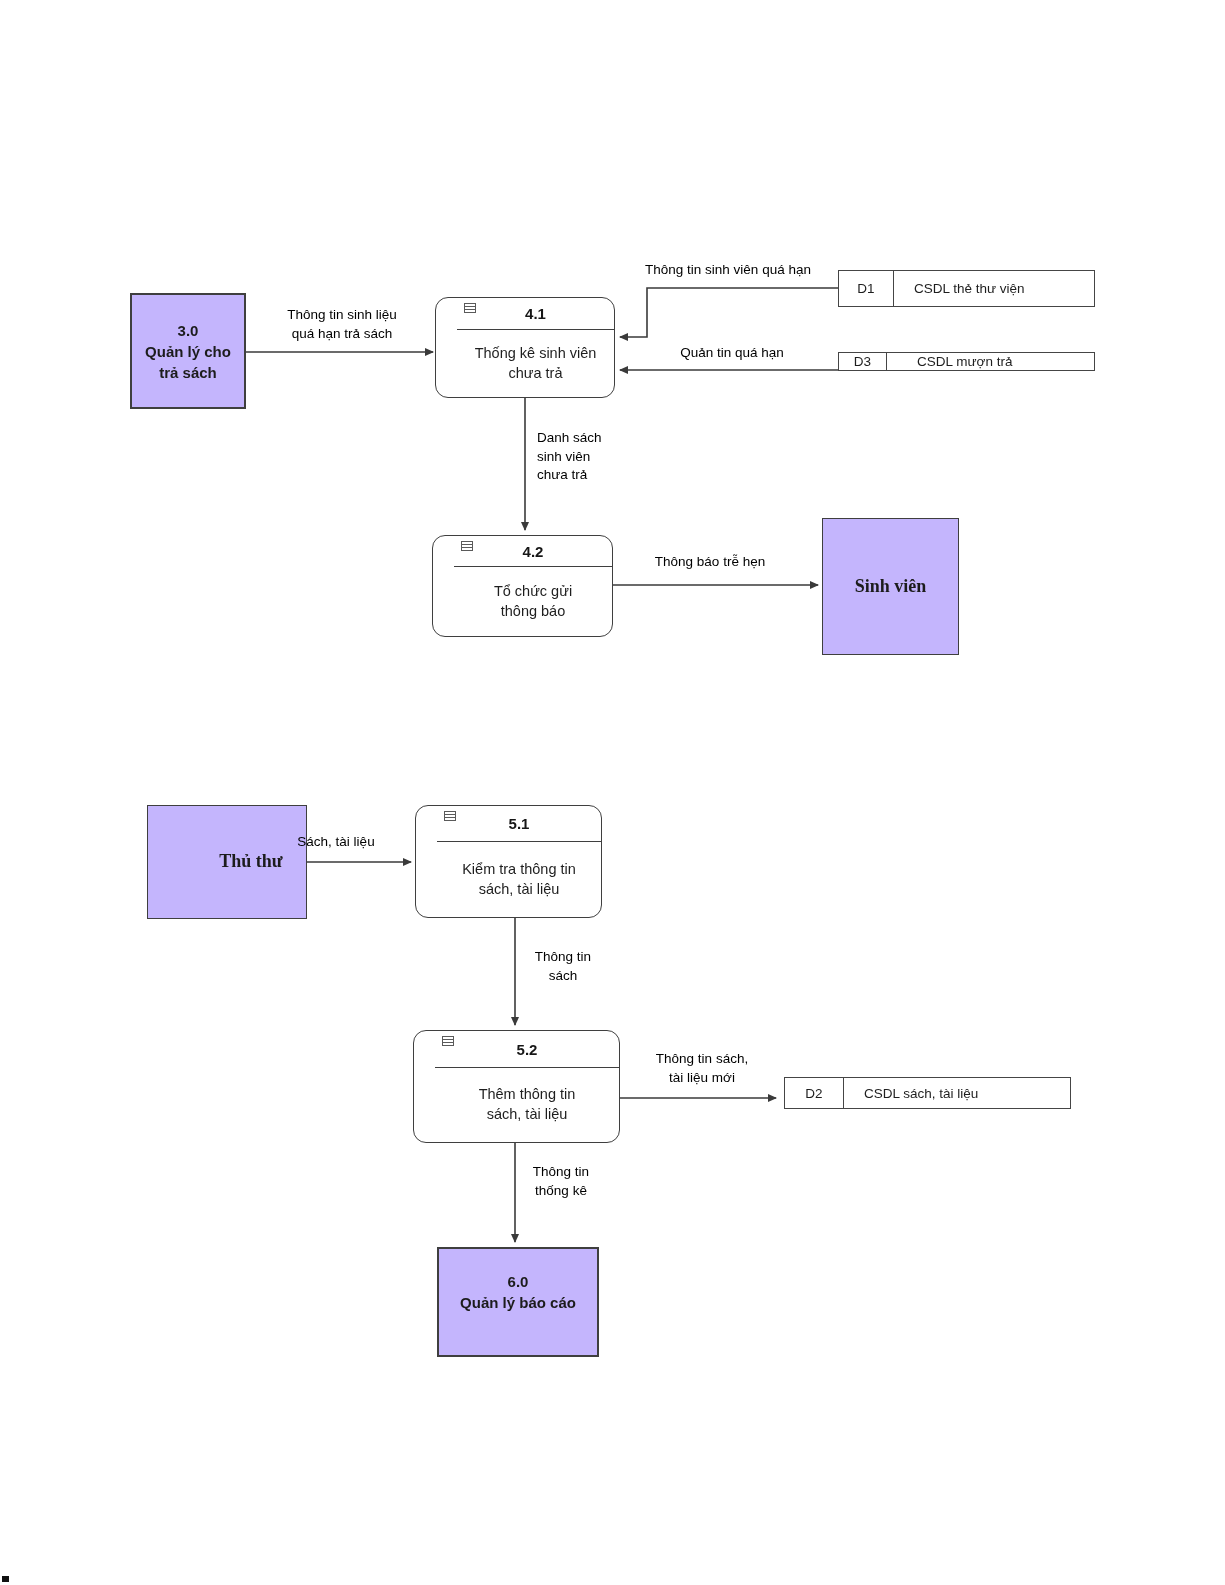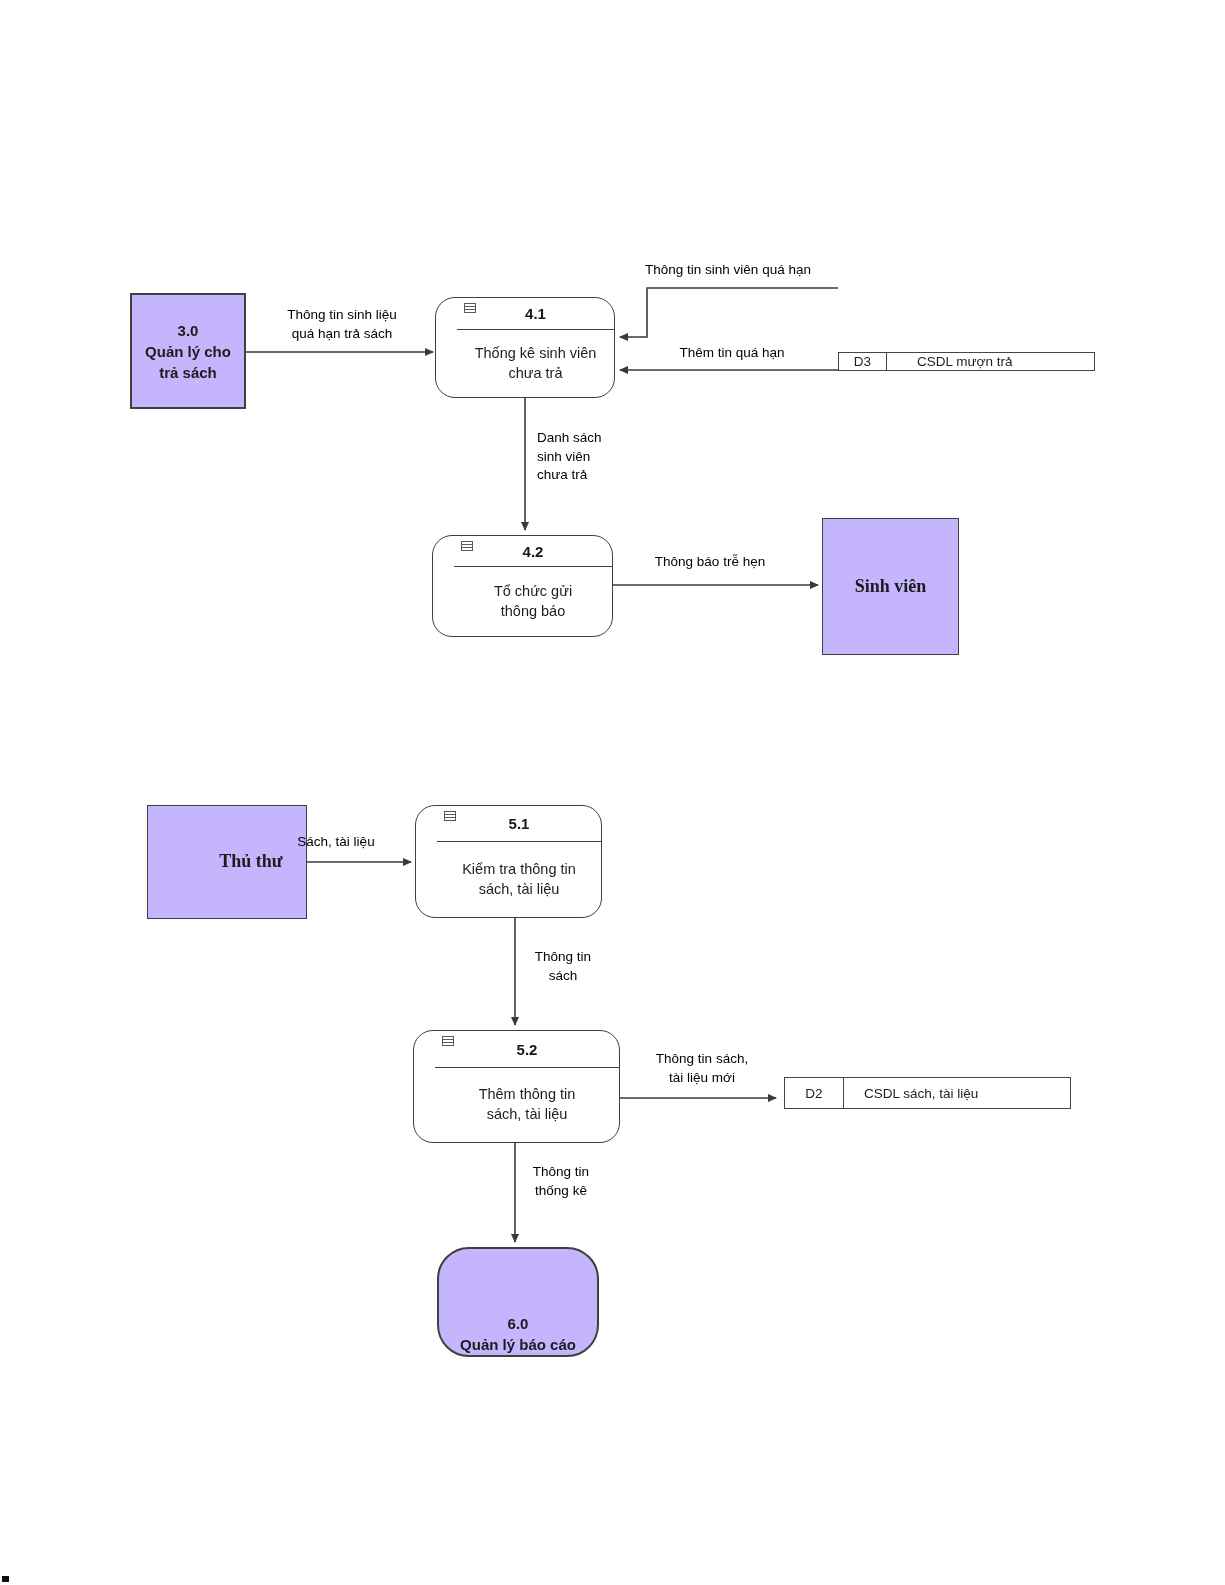--- a/index.html
+++ b/index.html
@@ -9,21 +9,21 @@
 
   
   .ext{position:absolute;border:2px solid #3f3f3f;background:#c4b5fd;display:flex;
        align-items:center;justify-content:center;text-align:center;}
   .ext .lbl{font-weight:bold;font-size:15px;line-height:1.4;white-space:pre-line;color:#1c1c1c;}
 
   
   .ext-serif .lbl{font-family:"Liberation Serif","DejaVu Serif",serif;font-size:18px;font-weight:bold;}
 
   
-  .proc{position:absolute;border:1.6px solid #3f3f3f;border-radius:20px;background:#fff;
+  .proc{position:absolute;border:1.6px solid #3f3f3f;border-radius:13px;background:#fff;
         display:flex;flex-direction:column;box-sizing:border-box;padding-left:21px;}
   .proc .hd{position:relative;border-bottom:1.6px solid #3f3f3f;display:flex;align-items:center;
             justify-content:center;font-weight:bold;font-size:15px;color:#161616;}
   .proc .bd{flex:1;display:flex;align-items:center;justify-content:center;text-align:center;
             font-size:14.5px;line-height:1.35;white-space:pre-line;color:#1e1e1e;}
   .corner-ic{position:absolute;left:7px;top:5px;width:10px;height:8px;border:1px solid #5a5a5a;
              background:linear-gradient(to bottom,transparent 2px,#5a5a5a 2px,#5a5a5a 3px,
              transparent 3px,transparent 5px,#5a5a5a 5px,#5a5a5a 6px,transparent 6px);}
 
   
@@ -68,20 +68,24 @@
 
   <div class="proc" style="left:435px;top:297px;width:180px;height:101px;">
     <div class="hd" style="height:31px;">
       <span class="corner-ic"></span>
       <span>4.1</span>
     </div>
     <div class="bd">Thống kê sinh viên
 chưa trả</div>
   </div>
 
+  <div class="store" style="left:838px;top:270px;width:257px;height:37px;">
+    <div class="id" style="width:54px;">D1</div>
+    <div class="nm">CSDL thẻ thư viện</div>
+  </div>
 
   <div class="store" style="left:838px;top:352px;width:257px;height:19px;">
     <div class="id" style="width:47px;">D3</div>
     <div class="nm" style="padding-left:30px;">CSDL mượn trả</div>
   </div>
 
   <div class="proc" style="left:432px;top:535px;width:181px;height:102px;">
     <div class="hd" style="height:30px;">
       <span class="corner-ic"></span>
       <span>4.2</span>
@@ -114,29 +118,29 @@
     </div>
     <div class="bd">Thêm thông tin
 sách, tài liệu</div>
   </div>
 
   <div class="store" style="left:784px;top:1077px;width:287px;height:32px;">
     <div class="id" style="width:58px;">D2</div>
     <div class="nm">CSDL sách, tài liệu</div>
   </div>
 
-  <div class="ext" style="left:437px;top:1247px;width:158px;height:106px;align-items:flex-end;border-radius:32px;">
+  <div class="ext" style="left:437px;top:1247px;width:158px;height:106px;align-items:flex-start;">
     <div class="lbl" style="padding-top:22px;">6.0
 Quản lý báo cáo</div>
   </div>
 
   <div class="flow tc" style="left:256px;top:306px;width:172px;">Thông tin sinh liệu
 quá hạn trả sách</div>
   <div class="flow tc" style="left:628px;top:261px;width:200px;">Thông tin sinh viên quá hạn</div>
-  <div class="flow tc" style="left:652px;top:344px;width:160px;">Thêm tin quá hạn</div>
+  <div class="flow tc" style="left:652px;top:344px;width:160px;">Quản tin quá hạn</div>
   <div class="flow" style="left:537px;top:429px;width:100px;">Danh sách
 sinh viên
 chưa trả</div>
   <div class="flow tc" style="left:630px;top:553px;width:160px;">Thông báo trễ hẹn</div>
   <div class="flow tc" style="left:276px;top:833px;width:120px;">Sách, tài liệu</div>
   <div class="flow tc" style="left:523px;top:948px;width:80px;">Thông tin
 sách</div>
   <div class="flow tc" style="left:632px;top:1050px;width:140px;">Thông tin sách,
 tài liệu mới</div>
   <div class="flow tc" style="left:521px;top:1163px;width:80px;">Thông tin

